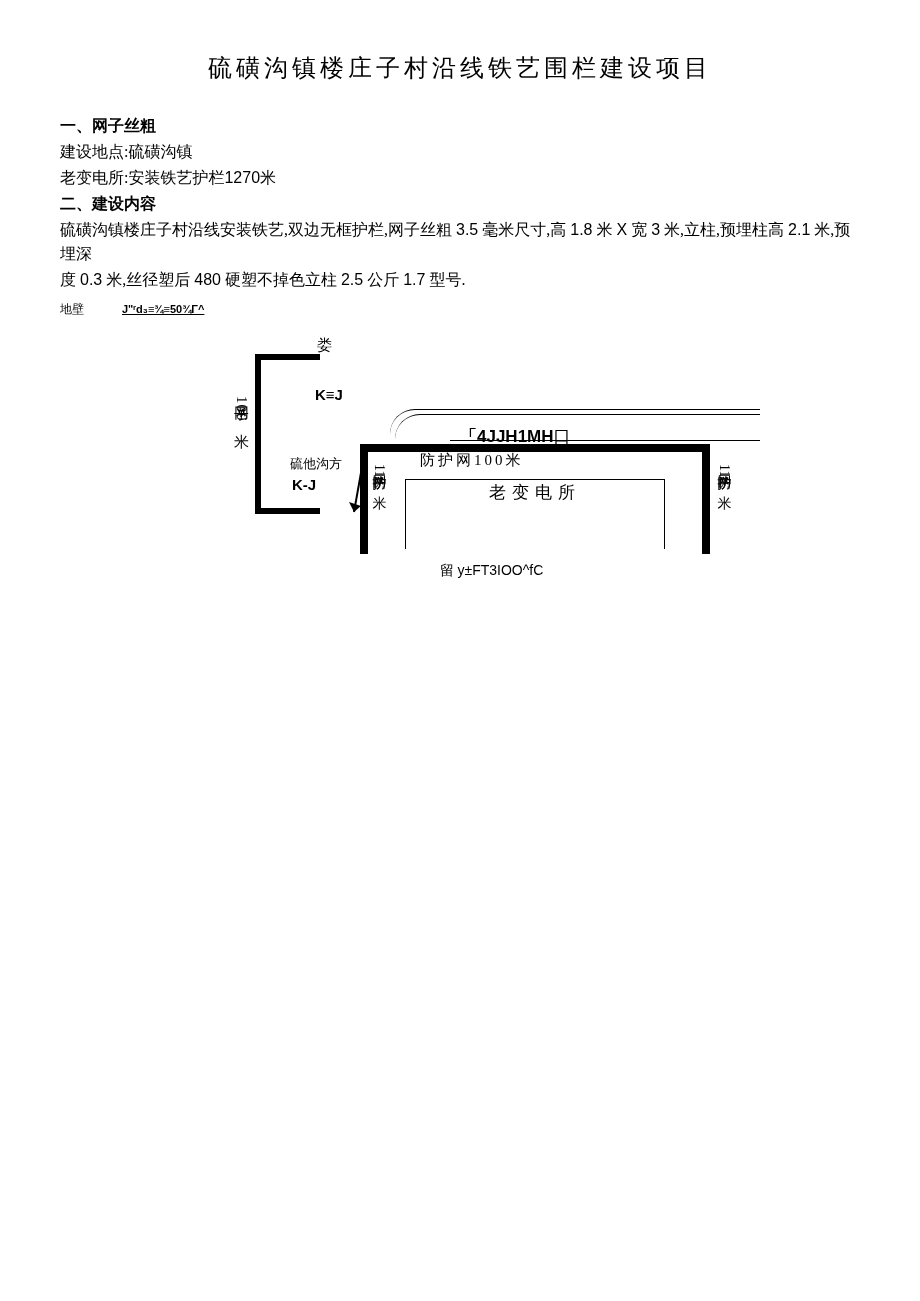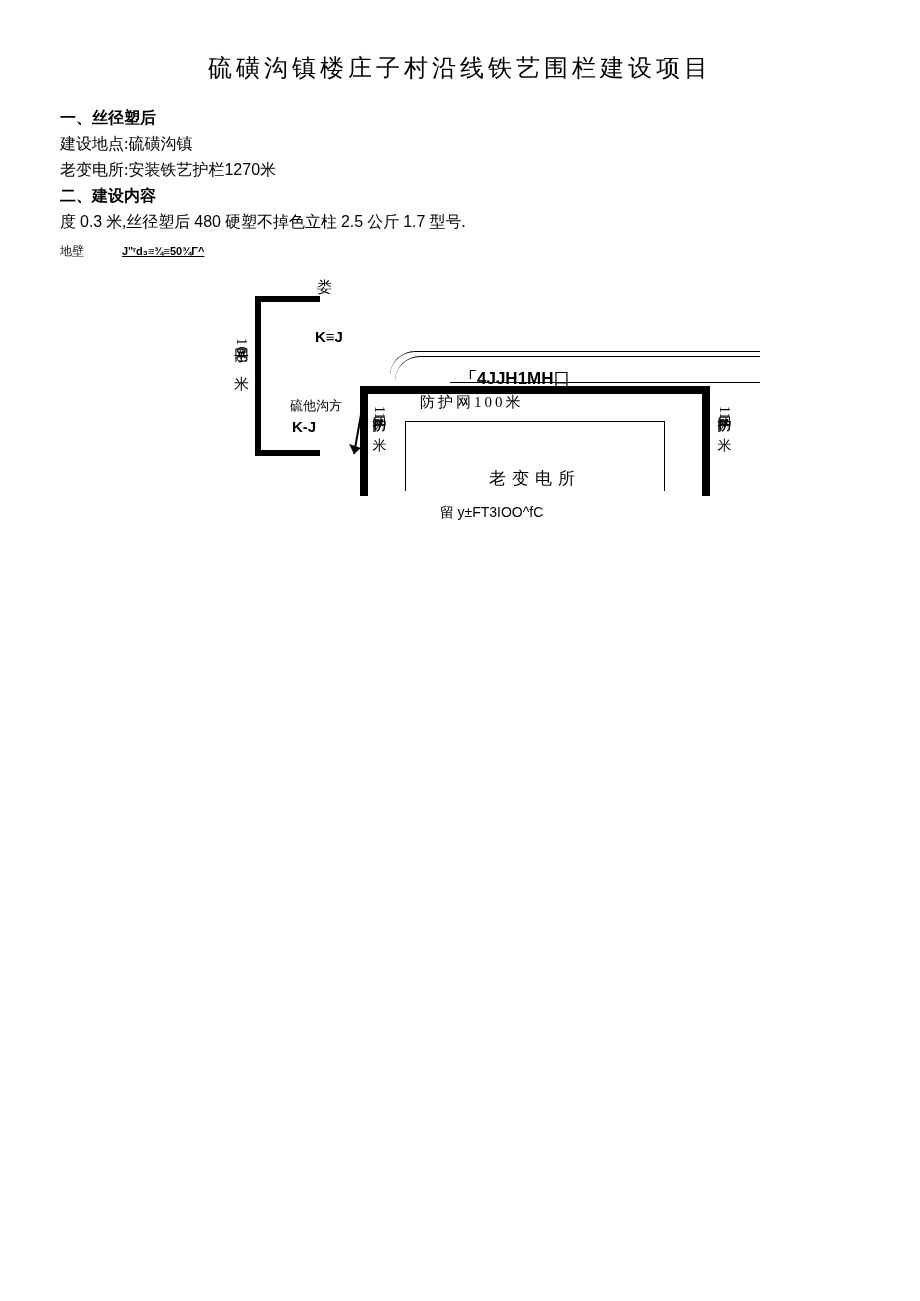--- a/index.html
+++ b/index.html
@@ -1,18 +1,18 @@
 <!DOCTYPE html>
 <html><head>
   <meta charset="utf-8">
   <style>
     *{margin:0;padding:0;box-sizing:border-box}
     body{font-family:"SimSun","Microsoft YaHei",serif;background:#fff;color:#000;width:920px;font-size:16px;line-height:1.5}
     .page{padding:50px 60px}
-    .doc-title{text-align:center;font-size:24px;font-family:"SimSun",serif;letter-spacing:4px;margin-bottom:20px;font-weight:normal}
+    .doc-title{text-align:center;font-size:24px;font-family:"SimSun",serif;letter-spacing:4px;margin-bottom:28px;font-weight:normal}
     .sec-h{font-weight:bold;font-family:"SimHei","Microsoft YaHei";font-size:16px}
     .line{margin-bottom:2px;font-family:"Microsoft YaHei","SimSun"}
     .mixed{font-family:Arial,"Microsoft YaHei",sans-serif}
     .small{font-size:11px}
     .tiny{font-size:12px;font-family:"SimSun"}
     .underline{text-decoration:underline}
     .bold{font-weight:bold}
     .diagram{position:relative;width:800px;height:255px;margin-top:4px}
     .abs{position:absolute}
     
@@ -21,46 +21,49 @@
     .br-bot{left:195px;top:184px;width:65px;height:6px;background:#000}
     .lou{left:257px;top:10px;font-size:15px;font-family:"SimSun"}
     .kj {left:255px;top:60px;font-family:Arial;font-weight:bold;font-size:15px}
     .vtxt1{left:170px;top:70px;writing-mode:vertical-rl;font-size:15px;font-family:"SimSun";letter-spacing:1px}
     .sf{left:230px;top:130px;font-size:13px;font-family:Liberation Serif, serif}
     .kj2{left:232px;top:150px;font-family:Arial;font-weight:bold;font-size:15px}
     
     .arr1{left:288px;top:130px}
     
     .rect{left:300px;top:120px;width:350px;height:110px;border:8px solid #000;border-bottom:none}
-    .inner{left:345px;top:155px;width:260px;height:70px;border:1px solid #000;border-bottom:none;display:flex;align-items:flex-end;justify-content:center;font-size:17px;letter-spacing:6px;font-family:"SimSun"}
+    .inner{left:345px;top:155px;width:260px;height:70px;border:1px solid #000;border-bottom:none;display:flex;align-items:flex-start;justify-content:center;font-size:17px;letter-spacing:6px;font-family:"SimSun"}
     .topnet{left:360px;top:125px;font-size:15px;letter-spacing:3px;font-family:Liberation Serif, serif}
     .code{left:400px;top:100px;font-family:Arial;font-size:17px;font-weight:bold}
     .code .cn{font-family:'SimSun';font-weight:normal}
     .lnet{left:309px;top:140px;writing-mode:vertical-rl;font-size:14px;font-family:"SimSun";letter-spacing:0}
     .rnet{left:654px;top:140px;writing-mode:vertical-rl;font-size:14px;font-family:"SimSun";letter-spacing:0}
     .botcode{left:380px;top:236px;font-size:14px;font-family:"SimSun"}
     .botcode .lat{font-family:Arial}
     
     .curve1{left:330px;top:85px;width:370px;height:30px;border-top:1px solid #000;border-radius:25px 0 0 0/25px 0 0 0}
     .curve2{left:335px;top:90px;width:365px;height:30px;border-top:1px solid #000;border-radius:25px 0 0 0/25px 0 0 0}
     .topline{left:390px;top:116px;width:310px;height:1px;background:#000}
   </style>
 </head>
 <body>
 
 <div class="page">
   <h1 class="doc-title">硫磺沟镇楼庄子村沿线铁艺围栏建设项目</h1>
 
-  <div class="line sec-h">一、丝径塑后</div>
+  <div class="line sec-h">一、网子丝粗</div>
   <div class="line">建设地点:硫磺沟镇</div>
   <div class="line">
     <span>老变电所:安装铁艺护栏</span><span class="mixed">1270</span><span>米</span>
   </div>
 
   <div class="line sec-h">二、建设内容</div>
+  <div class="line">
+    <span>硫磺沟镇楼庄子村沿线安装铁艺,双边无框护栏,网子丝粗</span> <span class="mixed">3.5</span> <span>毫米尺寸,高</span> <span class="mixed">1.8</span> <span>米</span> <span class="mixed">X</span> <span>宽</span> <span class="mixed">3</span> <span>米,立柱,预埋柱高</span> <span class="mixed">2.1</span> <span>米,预埋深</span>
+  </div>
   <div class="line">
     <span>度</span> <span class="mixed">0.3</span> <span>米,丝径塑后</span> <span class="mixed">480</span> <span>硬塑不掉色立柱</span> <span class="mixed">2.5</span> <span>公斤</span> <span class="mixed">1.7</span> <span>型号.</span>
   </div>
 
   <div class="line" style="margin-top:4px">
     <span class="tiny">地壁</span>
     <span style="display:inline-block;width:30px"></span>
     <span class="underline bold small mixed">J"ʳd₃≡¾≡50¾Γ^</span>
   </div>
 

